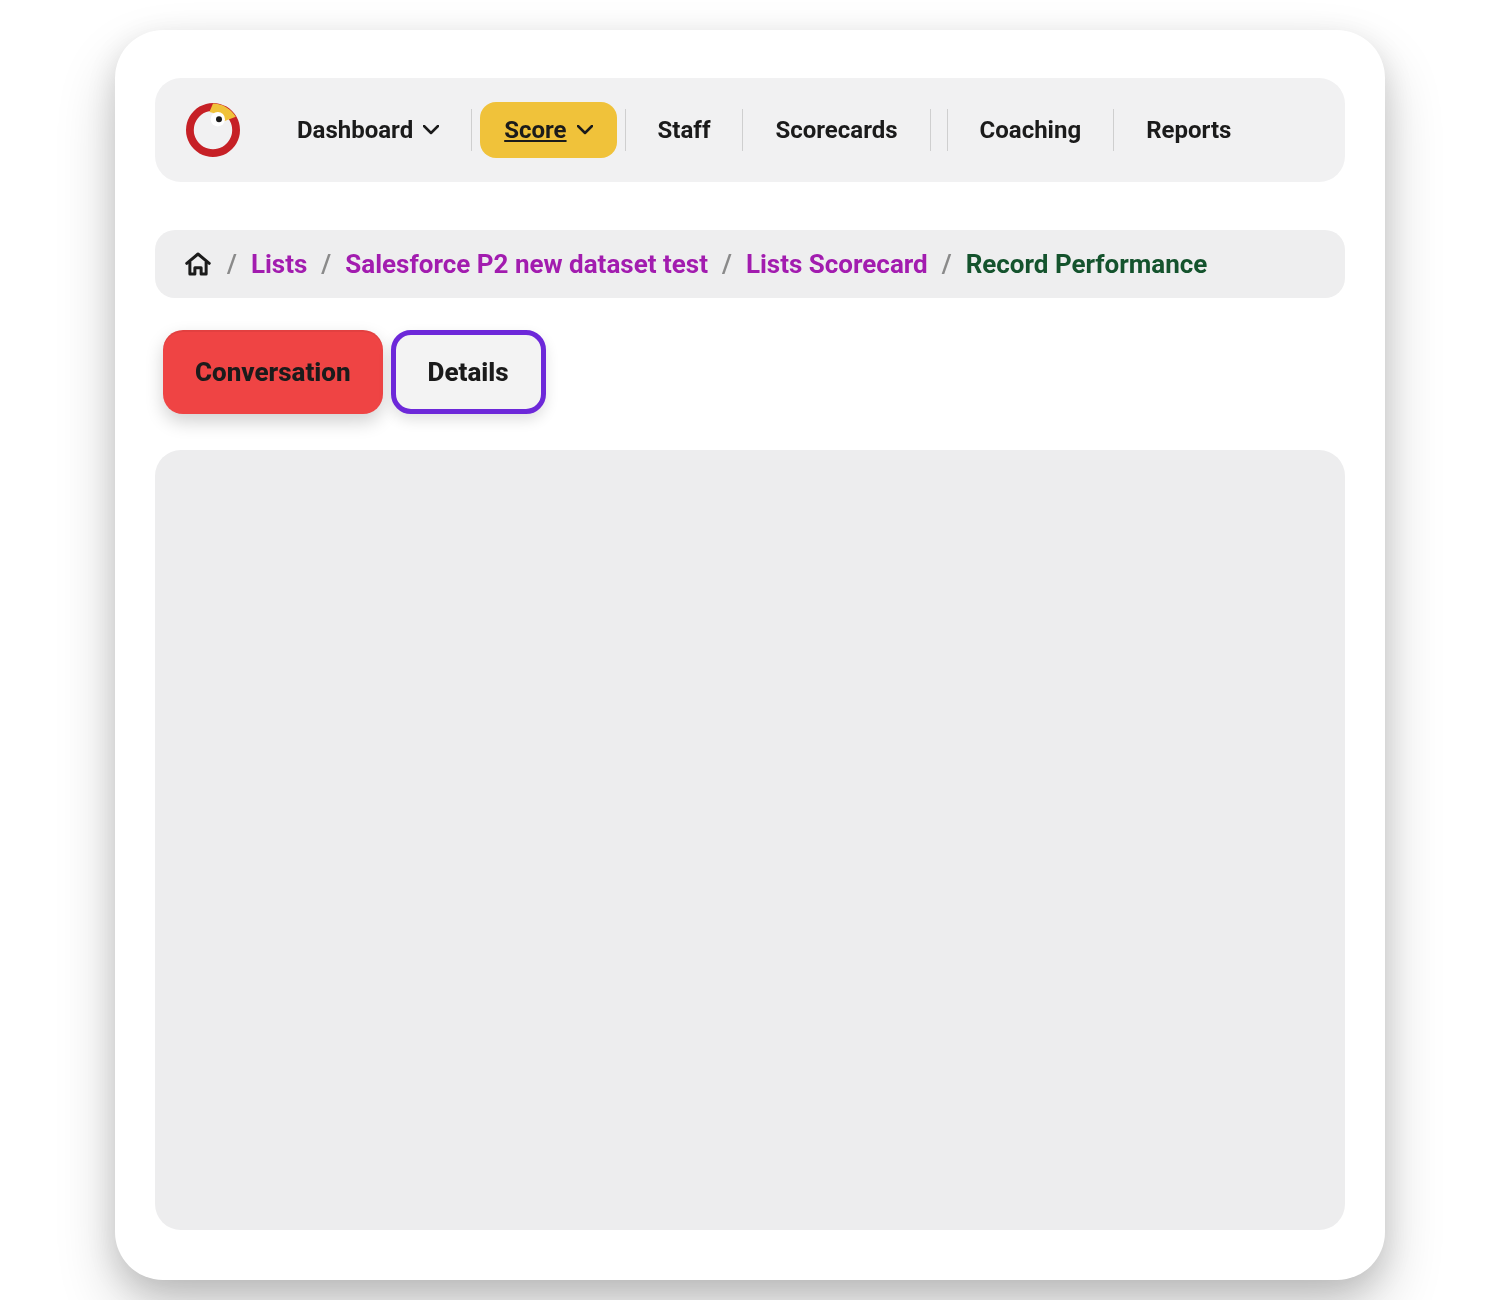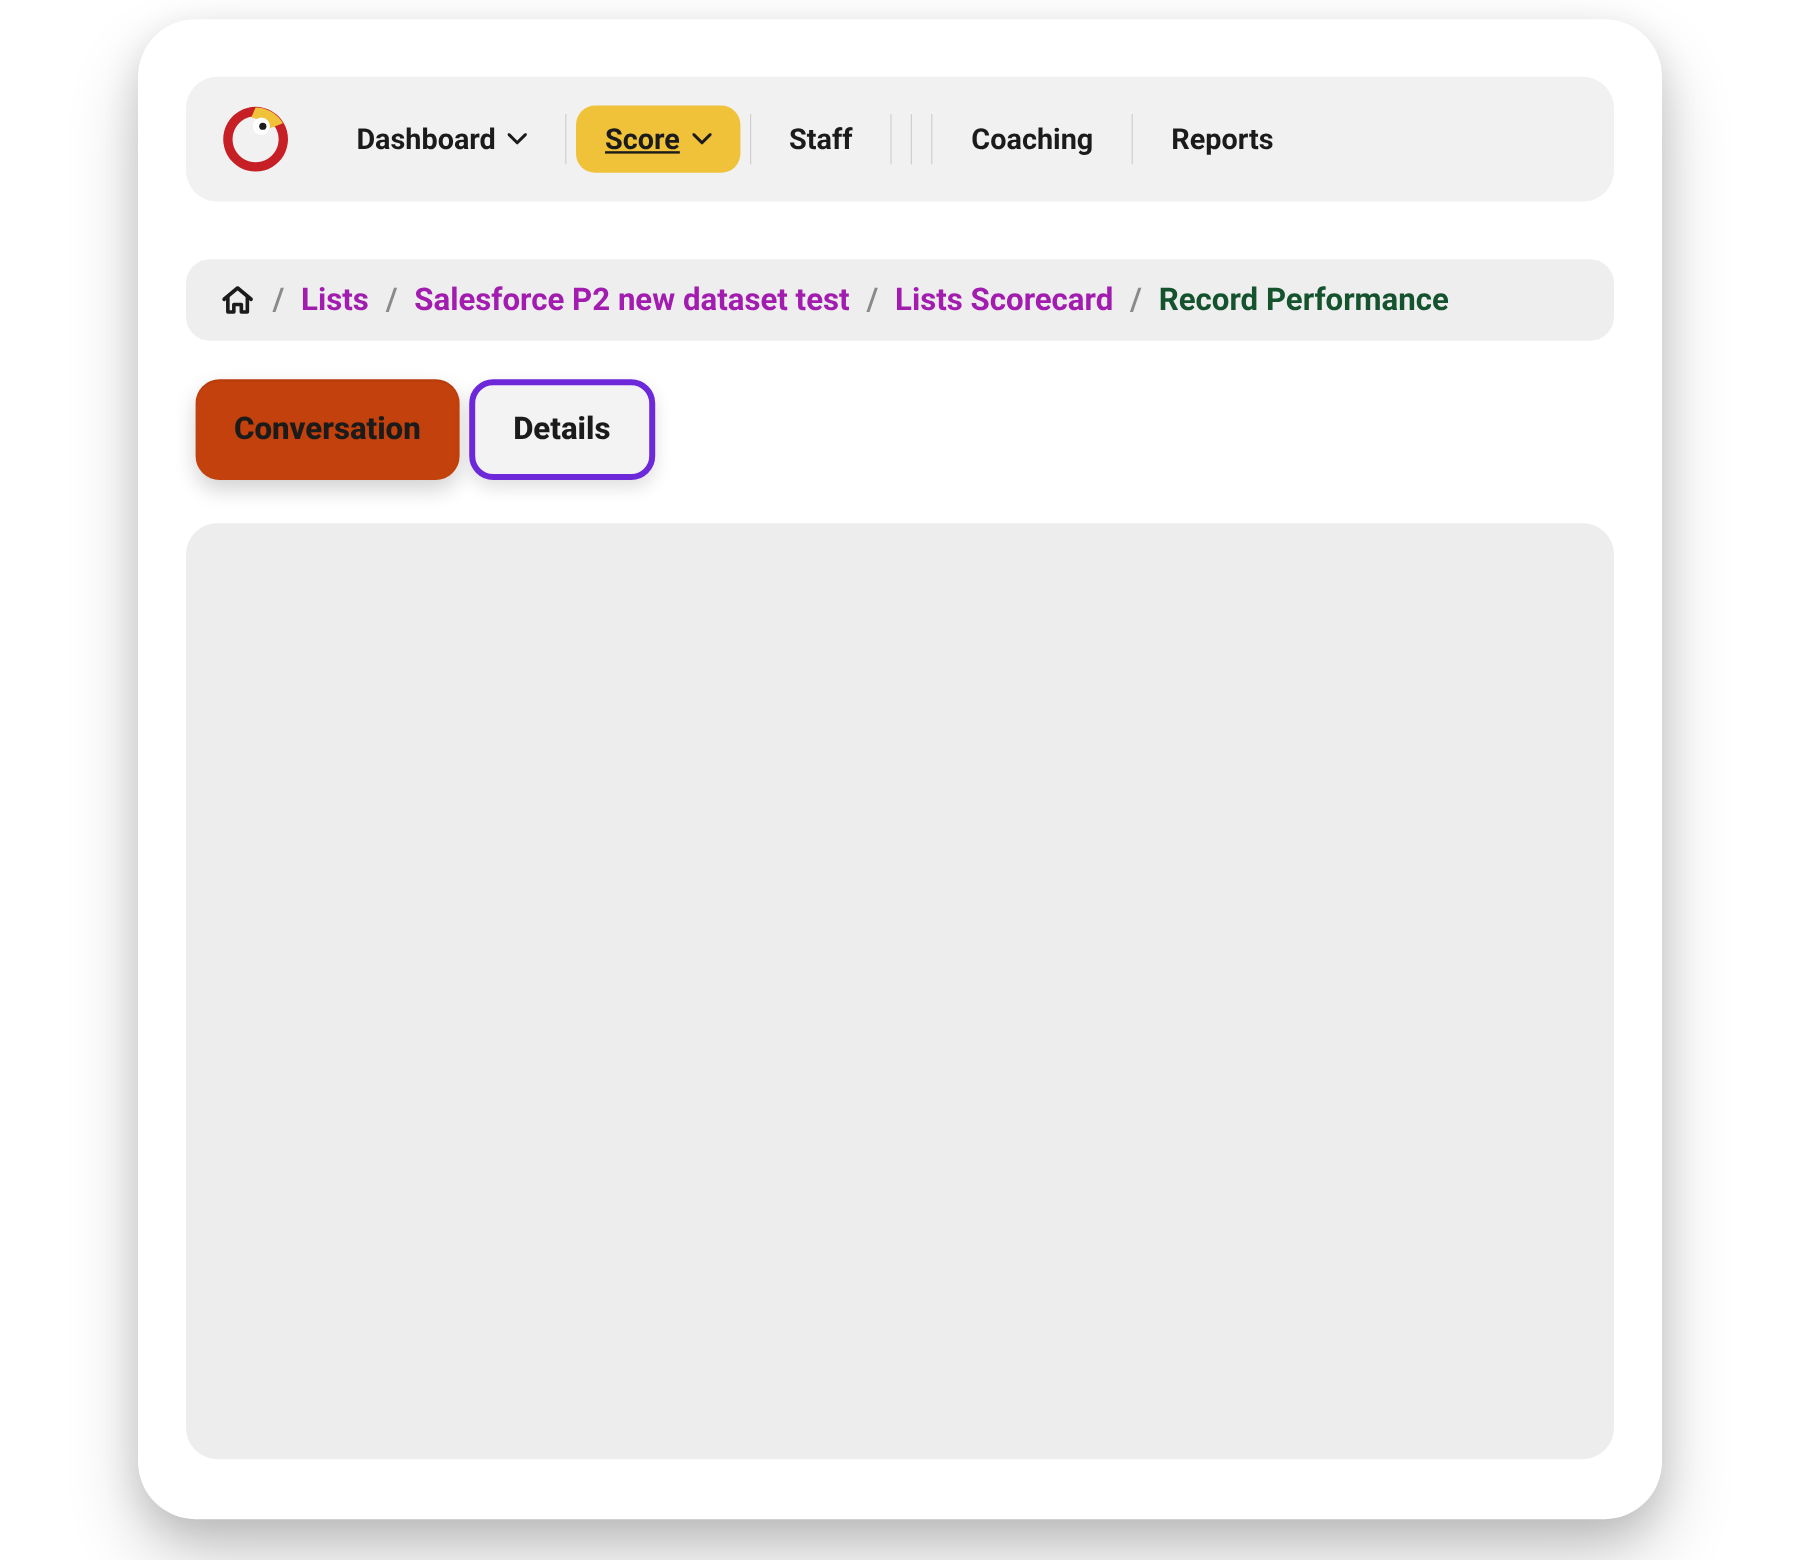--- a/index.html
+++ b/index.html
@@ -8,21 +8,21 @@
     height: 1300px;
     background: #fff;
     font-family: -apple-system, BlinkMacSystemFont, "Segoe UI", Roboto, "Helvetica Neue", Arial, sans-serif;
   }
   .outer {
     width: 1500px;
     height: 1088px;
     display: flex;
     align-items: flex-start;
     justify-content: center;
-    padding-top: 16px;
+    padding-top: 30px;
   }
   .card {
     width: 1270px;
     min-height: 1240px;
     background: #fff;
     border-radius: 48px;
     box-shadow:
       0 30px 60px rgba(0,0,0,0.20),
       0 10px 30px rgba(0,0,0,0.12);
     padding: 48px 40px 50px 40px;
@@ -124,21 +124,21 @@
     align-items: center;
     justify-content: center;
     padding: 0 32px;
     font-size: 26px;
     font-weight: 800;
     border-radius: 20px;
     cursor: pointer;
     color: #1b1b1b;
   }
   .tab.active {
-    background: #c2410c;
+    background: #ef4444;
     box-shadow: 0 8px 18px rgba(0,0,0,0.18), 0 2px 0 rgba(0,0,0,0.05) inset;
     align-items: center;
   }
   .tab.inactive {
     background: #f3f3f3;
     border: 5px solid #6d28d9;
     box-shadow: 0 6px 14px rgba(0,0,0,0.12);
   }
 
   
@@ -193,20 +193,23 @@
       </span>
 
       <span class="nav-sep"></span>
 
       <span class="nav-item">
         <span>Staff</span>
       </span>
 
       <span class="nav-sep"></span>
 
+      <span class="nav-item">
+        <span>Scorecards</span>
+      </span>
 
       <span class="nav-sep"></span>
 
 
       <span class="nav-sep"></span>
 
       <span class="nav-item">
         <span>Coaching</span>
       </span>
 

